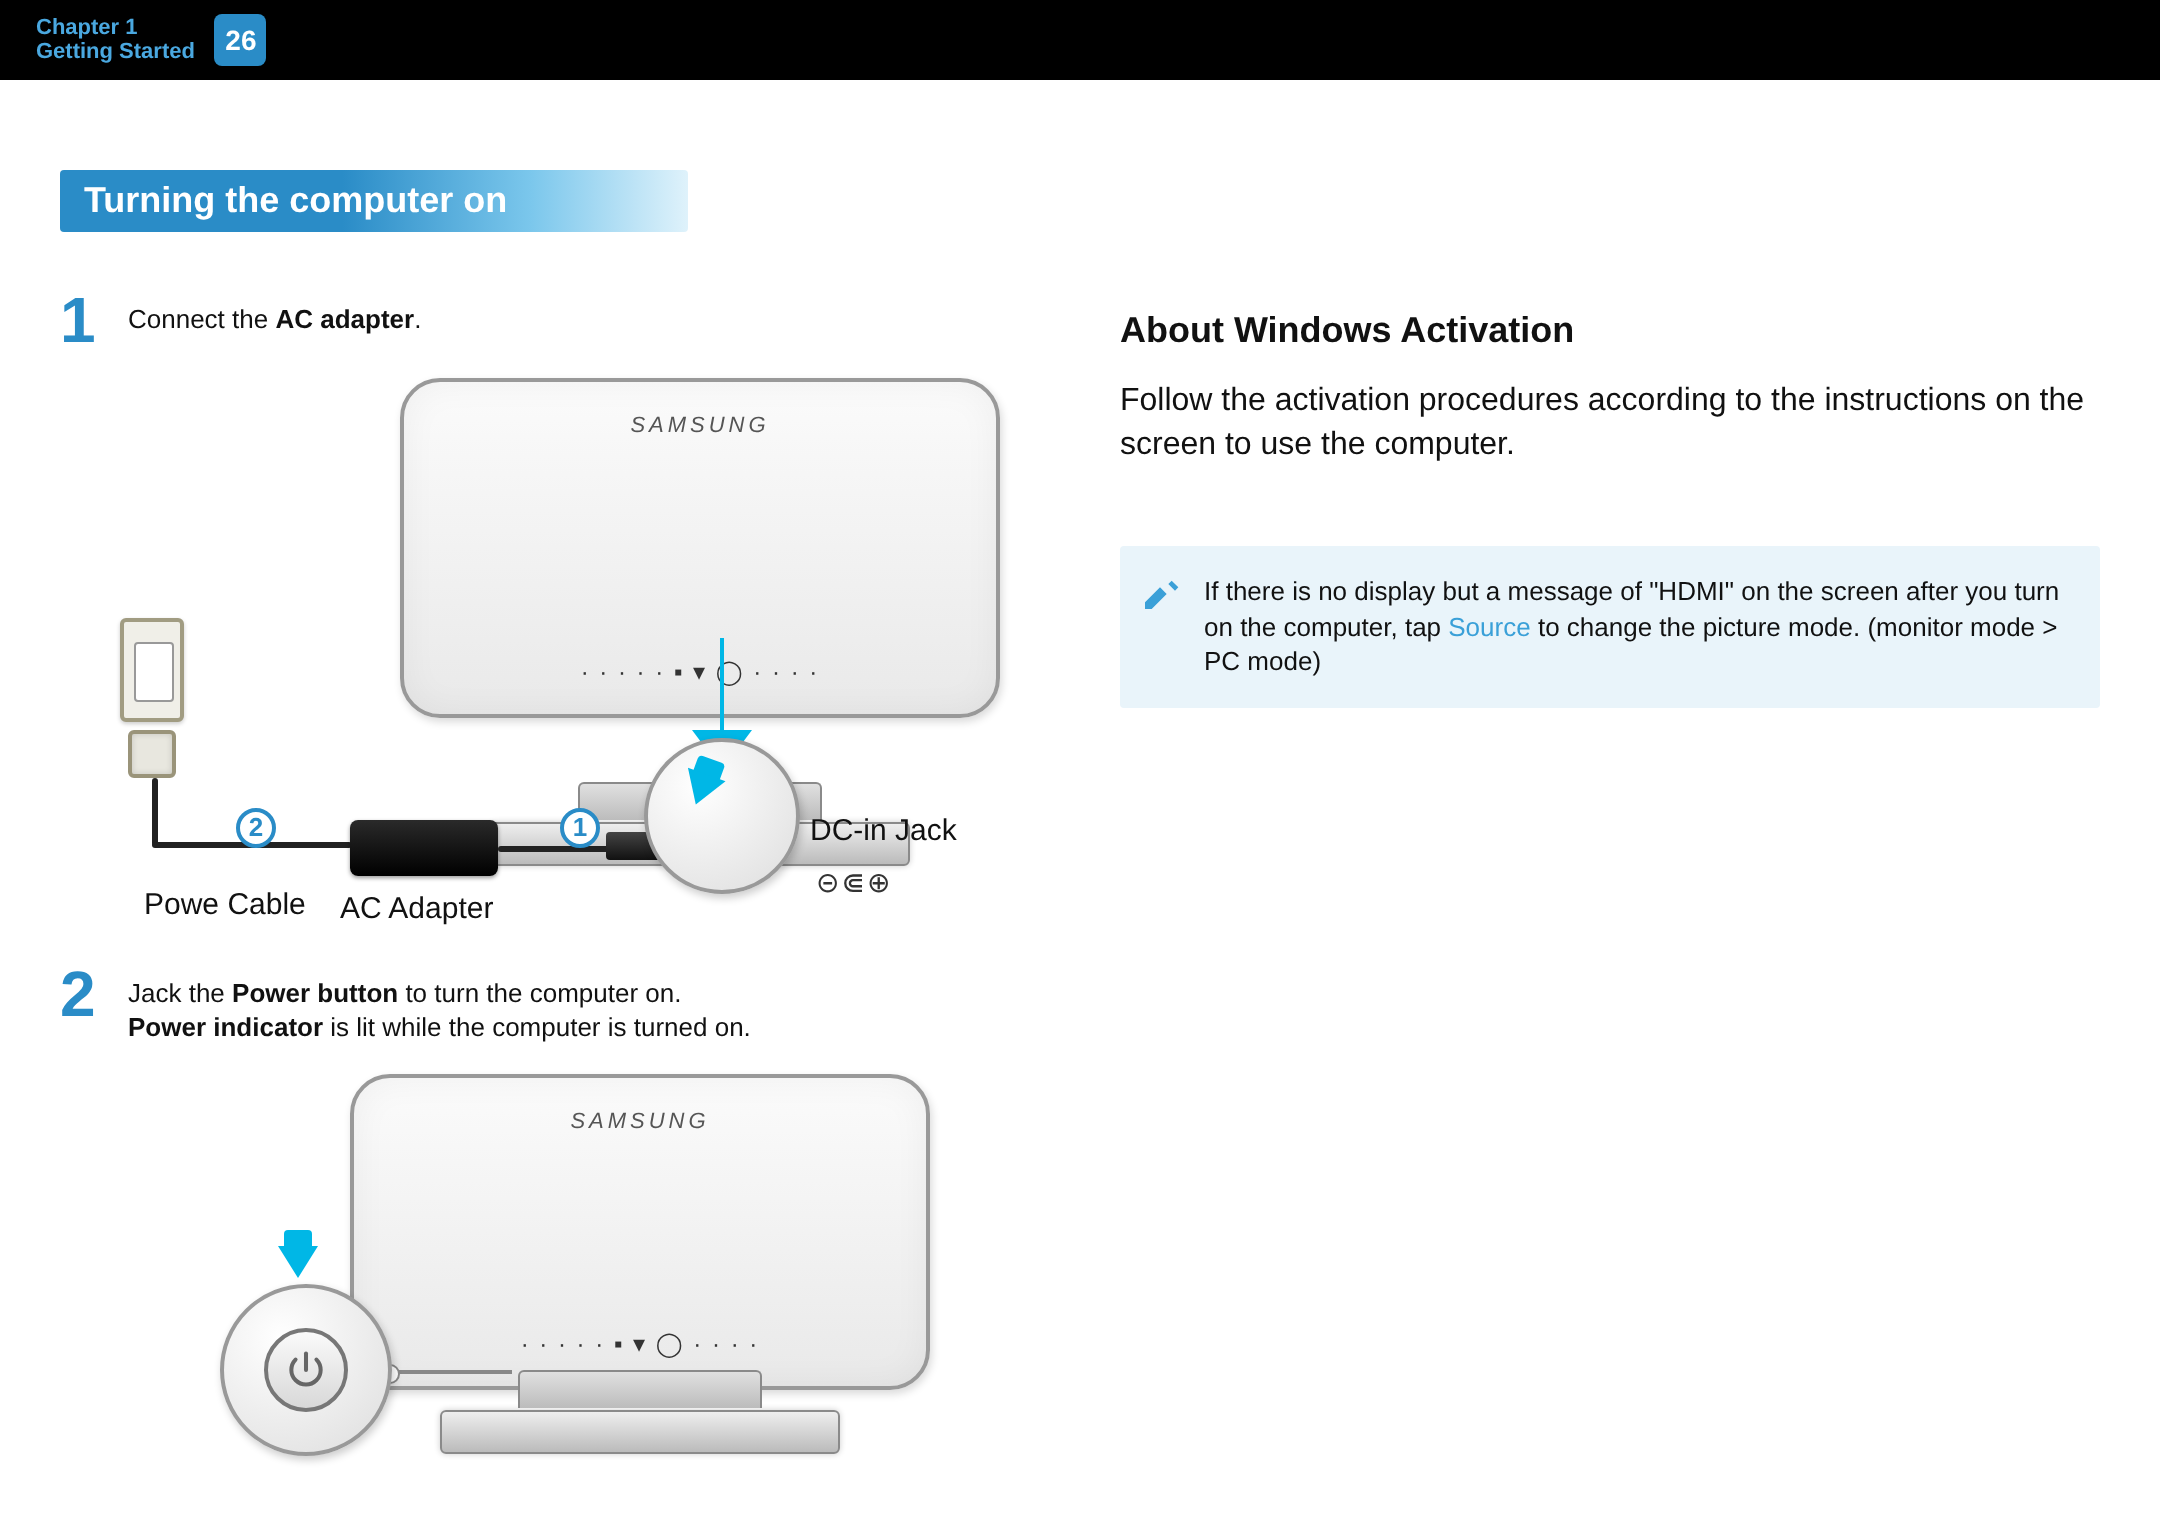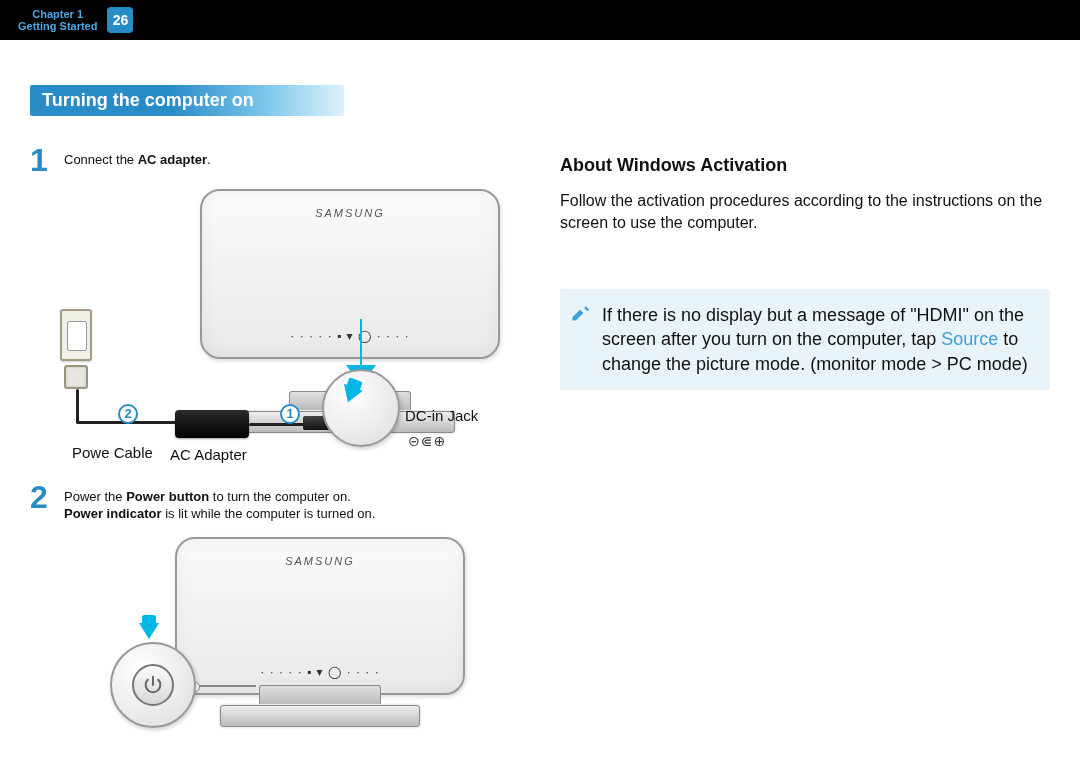--- a/index.html
+++ b/index.html
@@ -27,21 +27,21 @@
   }
   .header-right {
     display: flex;
     align-items: center;
     gap: 10px;
     font-size: 11px;
     color: #4aa8e0;
     font-weight: 700;
   }
   .header-right .chap {
-    text-align: center;
+    text-align: left;
     line-height: 1.1;
   }
   .page-badge {
     width: 26px;
     height: 26px;
     border-radius: 4px;
     background: #2a8cc7;
     color: #ffffff;
     display: flex;
     align-items: center;
@@ -290,23 +290,23 @@
   .right-heading {
     font-size:18px; font-weight:700; margin:4px 0 14px 0;
   }
   .right-p {
     font-size:16px; line-height:1.35; margin-bottom:10px;
   }
   .note-box {
     background:#e9f4fa;
     border-radius:2px;
     padding:14px 14px 14px 42px;
-    font-size:18px;
+    font-size:13px;
     line-height:1.35;
-    margin-top:56px;
+    margin-top:40px;
     position:relative;
   }
   .note-icon {
     position:absolute; left:10px; top:14px;
     color:#3aa0d8;
   }
   .note-icon svg { width:20px;height:20px; }
   .src { color:#3aa0d8; }
 </style>
 </head>
@@ -364,21 +364,21 @@
       <div class="caption c-power">Powe Cable</div>
       <div class="caption c-ac">AC Adapter</div>
       <div class="caption c-dc">DC-in Jack</div>
       <div class="dc-symbols">⊝⋐⊕</div>
     </div>
 
     
     <div class="step">
       <div class="step-num">2</div>
       <div class="step-text">
-        <span>Power the </span><span class="bold">Power button</span><span> to turn the computer on.</span><br>
+        <span>Jack the </span><span class="bold">Power button</span><span> to turn the computer on.</span><br>
         <span class="bold">Power indicator</span><span> is lit while the computer is turned on.</span>
       </div>
     </div>
 
     
     <div class="figure fig2">
       <div class="computer">
         <div class="brand">SAMSUNG</div>
         <div class="speaker-dots">· · · · · ▪ ▾ ◯ · · · ·</div>
       </div>

